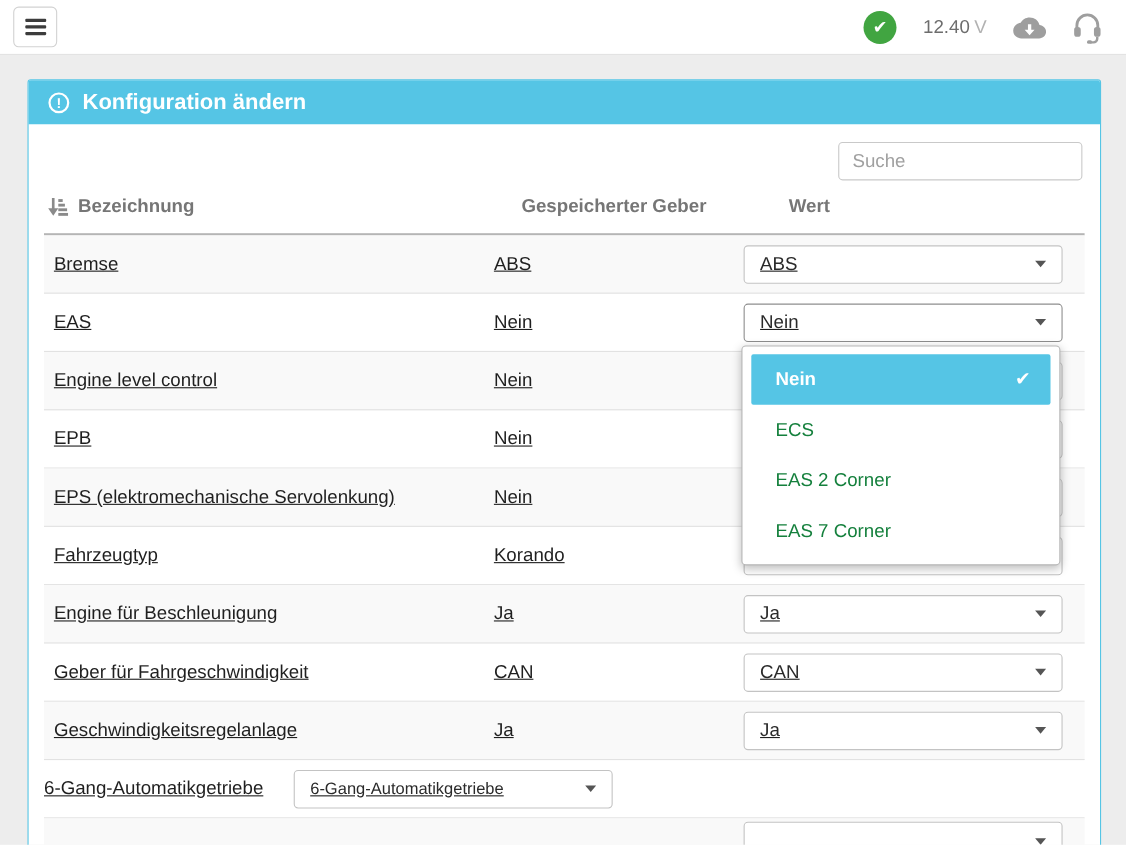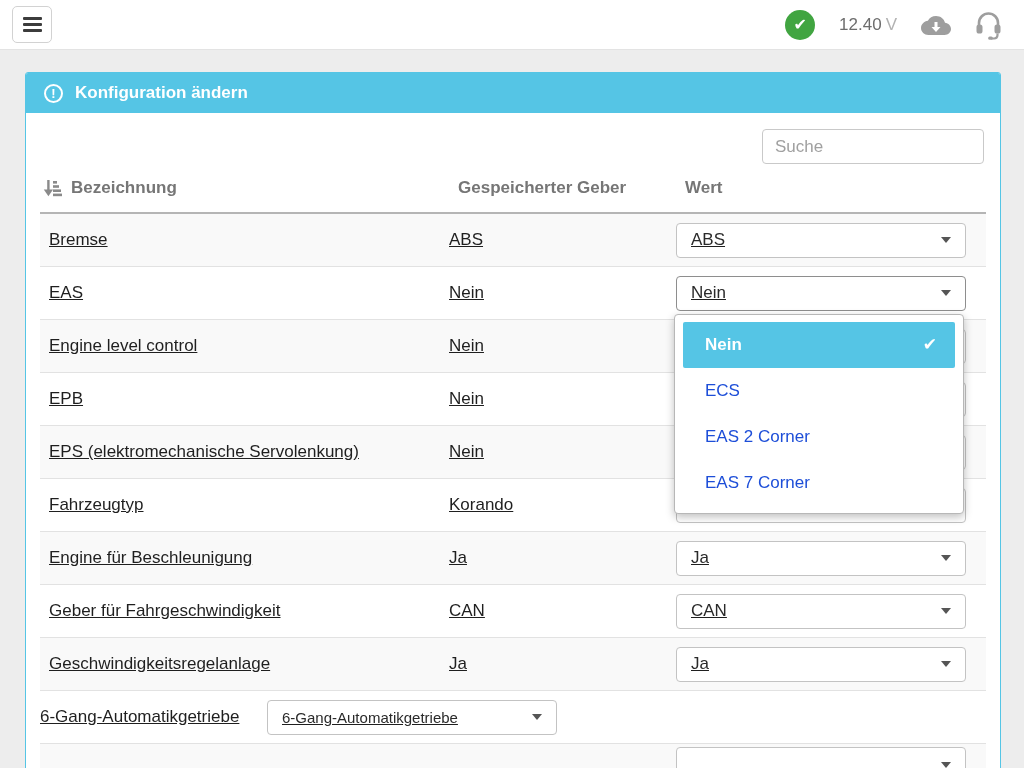--- a/index.html
+++ b/index.html
@@ -33,40 +33,40 @@
 
   
   .panel {
     position:absolute; left:25px; top:72px; width:976px; height:720px;
     background:#fff; border:1px solid #55c5e5; border-radius:3px 3px 0 0;
   }
   .panel-header {
     height:40px; background:#55c5e5; color:#fff; display:flex; align-items:center;
     padding:0 18px; gap:12px; border-radius:2px 2px 0 0;
   }
-  .panel-title { font-size:17px; font-weight:bold; }
+  .panel-title { font-size:20px; font-weight:bold; }
   .alert-icon {
     width:19px; height:19px; border:2px solid #fff; border-radius:50%;
     display:flex; align-items:center; justify-content:center;
     font-size:13px; font-weight:bold; color:#fff; line-height:1;
   }
   .panel-body { padding:0 14px; }
 
   .search-row { display:flex; justify-content:flex-end; padding:16px 2px 0 0; }
   .search-input {
     width:222px; height:35px; border:1px solid #c9c9c9; border-radius:4px;
     padding:0 12px; font-size:17px; color:#a21caf;
     font-family:"Liberation Sans","DejaVu Sans",sans-serif; outline:none;
   }
   .search-input::placeholder { color:#a0a0a0; }
 
   
   .thead {
     display:flex; align-items:center; height:50px;
-    border-bottom:2px solid #b5b5b5; color:#767676; font-weight:bold; font-size:17px;
+    border-bottom:2px solid #b5b5b5; color:#767676; font-weight:bold; font-size:17px;gap:16px;
   }
   .th1 { width:418px; display:flex; align-items:center; gap:9px; padding-left:2px; }
   .th2 { width:227px; }
   .th3 { flex:1; }
   .sort-icon { display:flex; align-items:center; }
 
   .trow {
     display:flex; align-items:center; min-height:53px;
     border-bottom:1px solid #e2e2e2; font-size:17px; color:#1f1f1f;text-decoration:underline;
   }
@@ -91,21 +91,21 @@
 
   
   .dropdown-menu {
     position:absolute; left:658px; top:243px; width:290px;
     background:#fff; border:1px solid #b7b7b7; border-radius:4px;
     box-shadow:0 3px 9px rgba(0,0,0,0.25); padding:7px 8px; z-index:20;
     list-style:none;
   }
   .dropdown-item {
     height:46px; display:flex; align-items:center; justify-content:space-between;
-    padding:0 18px 0 22px; font-size:17px; color:#1d4ed8; cursor:pointer; border-radius:2px;
+    padding:0 18px 0 22px; font-size:17px; color:#15803d; cursor:pointer; border-radius:2px;
   }
   .dropdown-item.selected { background:#55c5e5; color:#fff; font-weight:bold; }
   .dropdown-item .check { font-size:17px; color:#fff; }
 </style>
 </head>
 <body>
 
 <div class="topbar">
   <div class="menu-btn">
     <span></span>

